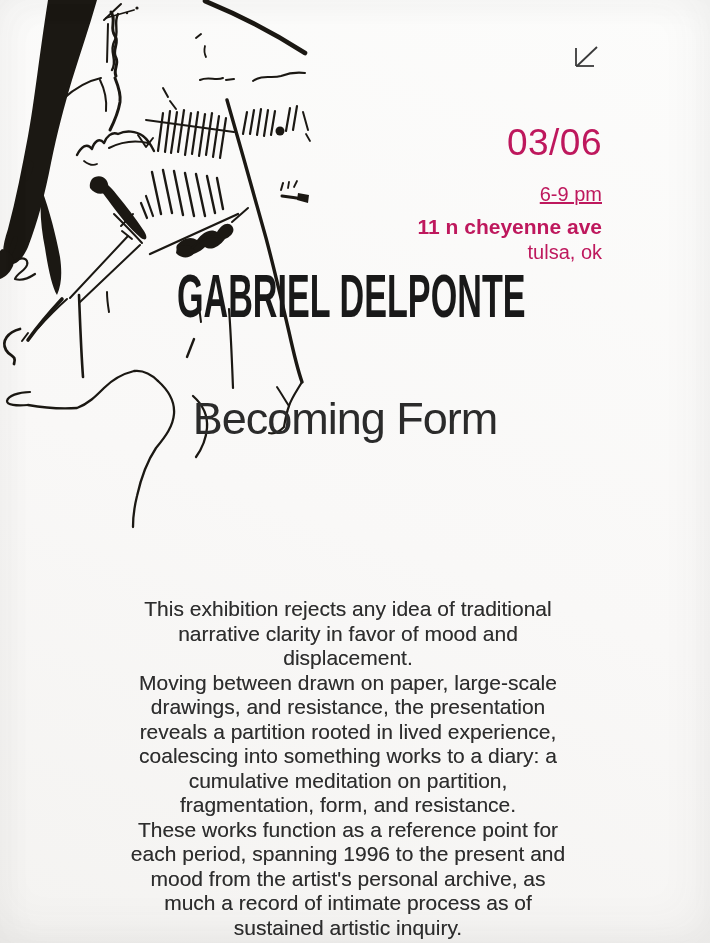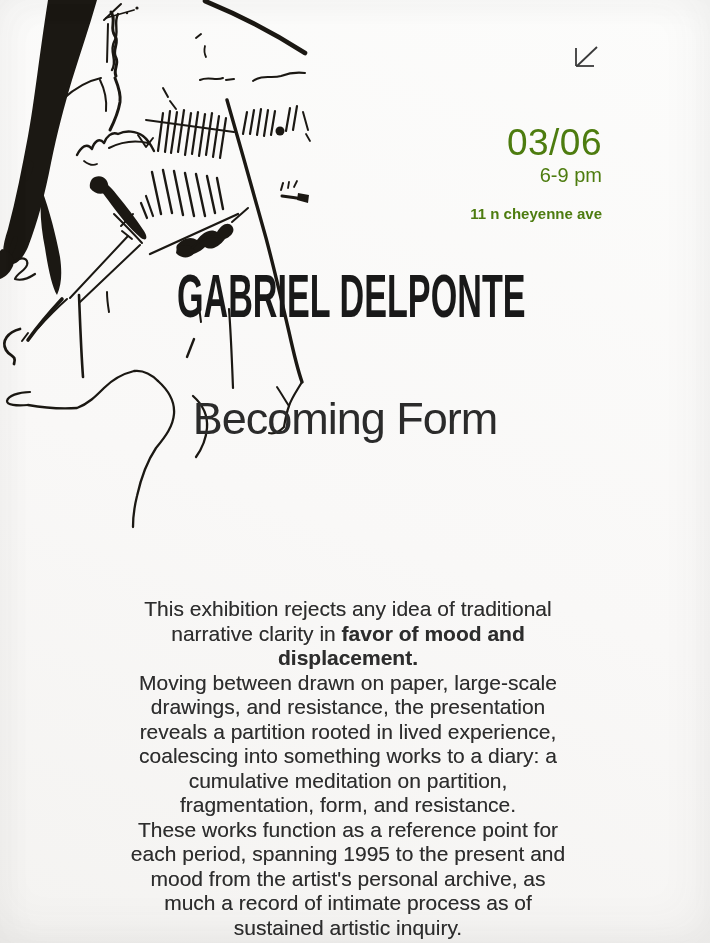--- a/index.html
+++ b/index.html
@@ -8,40 +8,40 @@
     font-family:"Liberation Sans",sans-serif;
     background:linear-gradient(200deg,#fcfcfb 0%,#f9f8f7 55%,#f4f3f1 100%);
   }
   .poster{position:relative;width:710px;height:943px;}
   .poster::after{
     content:"";position:absolute;inset:0;pointer-events:none;
     box-shadow:inset -8px -12px 46px rgba(70,68,60,.06), inset 6px 4px 34px rgba(70,68,60,.03);
   }
   .ink{position:absolute;left:0;top:0;width:480px;height:540px;}
   .arrow{position:absolute;left:572px;top:44px;width:28px;height:27px;}
-  .event-block{position:absolute;top:124px;right:108px;text-align:right;color:#4d7c0f;}
+  .event-block{position:absolute;top:124px;right:108px;text-align:right;color:#be185d;}
   .event-date{font-size:37px;line-height:38px;letter-spacing:.5px;}
-  .event-time{font-size:20px;line-height:24px;margin-top:1px;}
-  .event-address{font-size:15px;line-height:25px;margin-top:14px;font-weight:bold;}
+  .event-time{font-size:20px;line-height:24px;margin-top:20px;text-decoration:underline;}
+  .event-address{font-size:21px;line-height:25px;margin-top:8px;font-weight:bold;}
   .event-city{font-size:20px;line-height:24px;margin-top:1px;}
   .artist-wrap{position:absolute;top:266px;left:-4px;width:710px;text-align:center;white-space:nowrap;}
   .artist{
     display:inline-block;font-weight:bold;font-size:61px;line-height:61px;
     transform:scaleX(.56);transform-origin:50% 50%;color:#191919;letter-spacing:0;
   }
   .show-title{
     position:absolute;top:395px;left:-10px;width:710px;text-align:center;
     font-size:45px;line-height:48px;letter-spacing:-1px;color:#2b2b2b;
   }
   .description{
     position:absolute;top:597px;left:-7px;width:710px;text-align:center;
     font-size:21px;line-height:24.5px;color:#2d2d2d;
     text-shadow:0 0 .5px rgba(45,45,45,.45);
   }
-  .desc-line .b{font-weight:bold;}
+  .desc-line .b{font-weight:normal;}
 </style>
 </head>
 <body>
 
 <div class="poster">
 
   <svg class="ink" viewBox="0 0 480 540" aria-hidden="true">
     <g fill="#1b1813" stroke="none">
       <path d="M48,0 L97,0 C89,28 80,54 72,80 C64,107 57,133 51,163 C45,194 38,221 28,247 C22,261 13,268 6,262 C1,256 3,244 8,229 C16,199 22,168 28,136 C34,105 40,50 48,0 Z"></path>
       <path d="M30,160 C26,168 24,176 26,182 C30,178 33,170 34,163 Z"></path>
@@ -144,38 +144,39 @@
       <path d="M25,3 L5,22"></path>
       <path d="M4,4 L4,22"></path>
       <path d="M4,22 L22,22"></path>
     </g>
   </svg>
 
   <div class="event-block">
     <div class="event-date">03/06</div>
     <div class="event-time">6-9 pm</div>
     <div class="event-address">11 n cheyenne ave</div>
+    <div class="event-city">tulsa, ok</div>
   </div>
 
   <div class="artist-wrap">
     <span class="artist">GABRIEL DELPONTE</span>
   </div>
 
   <div class="show-title">Becoming Form</div>
 
   <div class="description" id="description">
       <div class="desc-line"><span>This exhibition rejects any idea of traditional</span></div>
       <div class="desc-line"><span>narrative clarity in </span><span class="b">favor of mood and</span></div>
       <div class="desc-line"><span class="b">displacement.</span></div>
       <div class="desc-line"><span>Moving between drawn on paper, large-scale</span></div>
       <div class="desc-line"><span>drawings, and resistance, the presentation</span></div>
       <div class="desc-line"><span>reveals a partition rooted in lived experience,</span></div>
       <div class="desc-line"><span>coalescing into something works to a diary: a</span></div>
       <div class="desc-line"><span>cumulative meditation on partition,</span></div>
       <div class="desc-line"><span>fragmentation, form, and resistance.</span></div>
       <div class="desc-line"><span>These works function as a reference point for</span></div>
-      <div class="desc-line"><span>each period, spanning 1995 to the present and</span></div>
+      <div class="desc-line"><span>each period, spanning 1996 to the present and</span></div>
       <div class="desc-line"><span>mood from the artist's personal archive, as</span></div>
       <div class="desc-line"><span>much a record of intimate process as of</span></div>
       <div class="desc-line"><span>sustained artistic inquiry.</span></div>
     </div>
 
 </div>
 
 </body></html>

